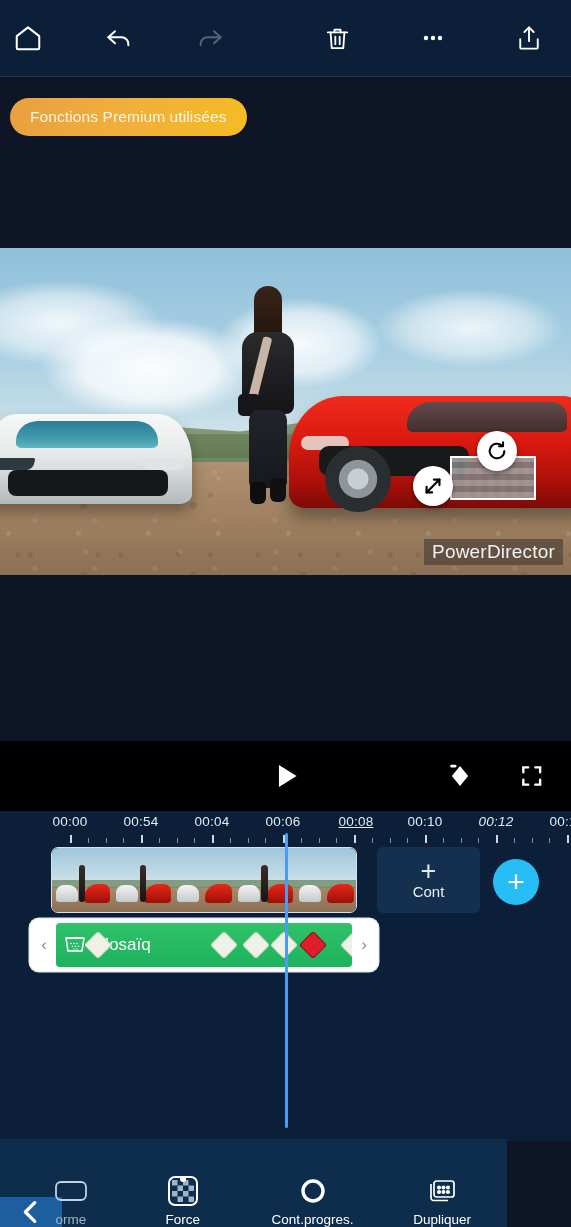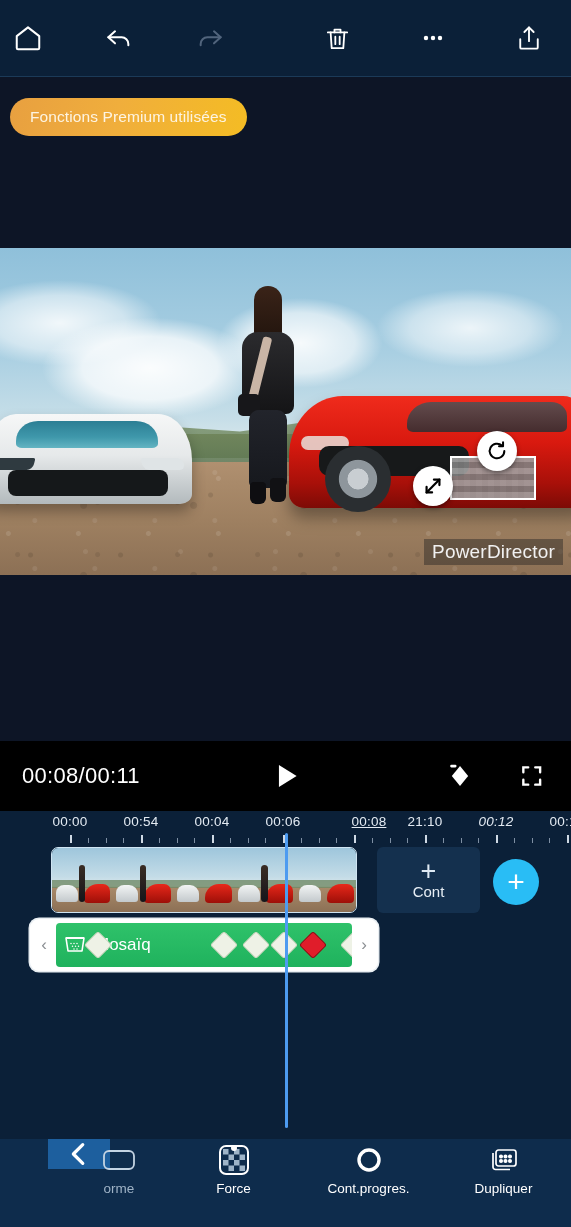--- a/index.html
+++ b/index.html
@@ -245,25 +245,24 @@
   }
   .kf.sel { background: #e01d2a; border-color: #8d0c14; }
 
   .playhead {
     position: absolute; left: 285px; top: 22px; width: 3px; height: 295px;
     background: #4d9bf0; border-radius: 2px;
   }
 
   
   .bottombar {
-    position: absolute; top: 1139px; left: 0; width: 571px; height: 88px;
+    position: absolute; top: 1139px; left: 0; width: 507px; height: 88px;
     background: #0e2c4c;
-    display: flex; align-items: flex-start;
+    display: flex; align-items: flex-end;
     overflow: hidden;
-    padding-left: 48px;
   }
   .back-btn {
     width: 62px; flex: 0 0 62px; background: #1d5f9e;
     display: flex; align-items: center; justify-content: center;
     cursor: pointer;
   }
   .tools { flex: 1 1 auto; display: flex; align-items: stretch; position: relative; }
   .tool {
     flex: 1 1 0; display: flex; flex-direction: column;
     align-items: center; justify-content: center; gap: 5px;
@@ -373,21 +372,20 @@
   <div class="handle handle-resize">
     <svg width="22" height="22" viewBox="0 0 24 24" fill="none" stroke="#000000" stroke-width="2.4" stroke-linecap="round" stroke-linejoin="round">
       <path d="M19 5 5 19"></path>
         <path d="M19 5h-6M19 5v6"></path>
         <path d="M5 19h6M5 19v-6"></path>
     </svg>
   </div>
   <div class="watermark">PowerDirector</div>
 
   <div class="playbar">
-    <div class="pb-time">00:08/00:11</div>
     <div class="pb-play">
       <svg width="34" height="34" viewBox="0 0 24 24" fill="#ffffff">
           <path d="M7 4.2 19.5 12 7 19.8z"></path>
         </svg>
     </div>
     <div class="pb-right">
       <div class="pb-btn">
         <svg width="28" height="28" viewBox="0 0 24 24" fill="#ffffff">
           <path d="M12 3.5 19 12l-7 8.5L5 12z"></path>
           <rect x="3.6" y="2.4" width="5.4" height="2.3" rx="1"></rect>
@@ -419,26 +417,26 @@
         <div class="rtick" style="left: 212px;">00:04</div>
         <div class="rmark" style="left: 212px;"></div>
         <div class="rmark minor" style="left: 229.75px;"></div>
         <div class="rmark minor" style="left: 247.5px;"></div>
         <div class="rmark minor" style="left: 265.25px;"></div>
         <div class="rtick" style="left: 283px;">00:06</div>
         <div class="rmark" style="left: 283px;"></div>
         <div class="rmark minor" style="left: 300.75px;"></div>
         <div class="rmark minor" style="left: 318.5px;"></div>
         <div class="rmark minor" style="left: 336.25px;"></div>
-        <div class="rtick" style="left: 369px; text-decoration: underline;">00:08</div>
+        <div class="rtick" style="left: 356px; text-decoration: underline;">00:08</div>
         <div class="rmark" style="left: 354px;"></div>
         <div class="rmark minor" style="left: 371.75px;"></div>
         <div class="rmark minor" style="left: 389.5px;"></div>
         <div class="rmark minor" style="left: 407.25px;"></div>
-        <div class="rtick" style="left: 425px;">21:10</div>
+        <div class="rtick" style="left: 425px;">00:10</div>
         <div class="rmark" style="left: 425px;"></div>
         <div class="rmark minor" style="left: 442.75px;"></div>
         <div class="rmark minor" style="left: 460.5px;"></div>
         <div class="rmark minor" style="left: 478.25px;"></div>
         <div class="rtick" style="left: 496px; font-style: italic;">00:12</div>
         <div class="rmark" style="left: 496px;"></div>
         <div class="rmark minor" style="left: 513.75px;"></div>
         <div class="rmark minor" style="left: 531.5px;"></div>
         <div class="rmark minor" style="left: 549.25px;"></div>
         <div class="rtick" style="left: 567px;">00:14</div>

